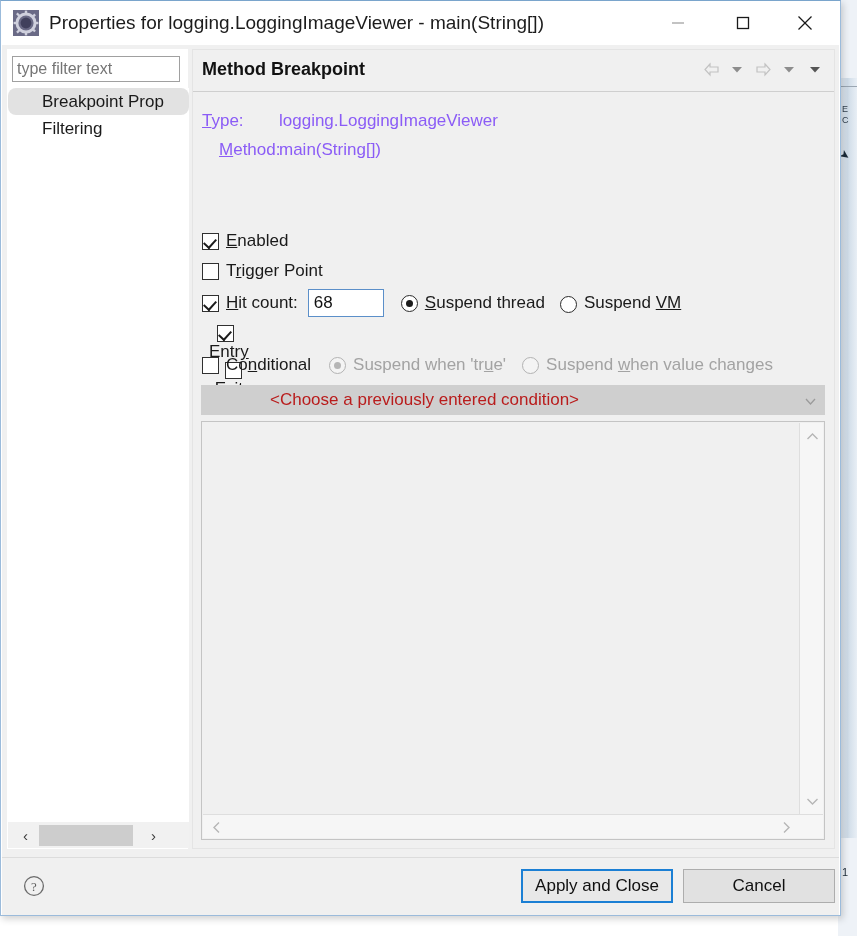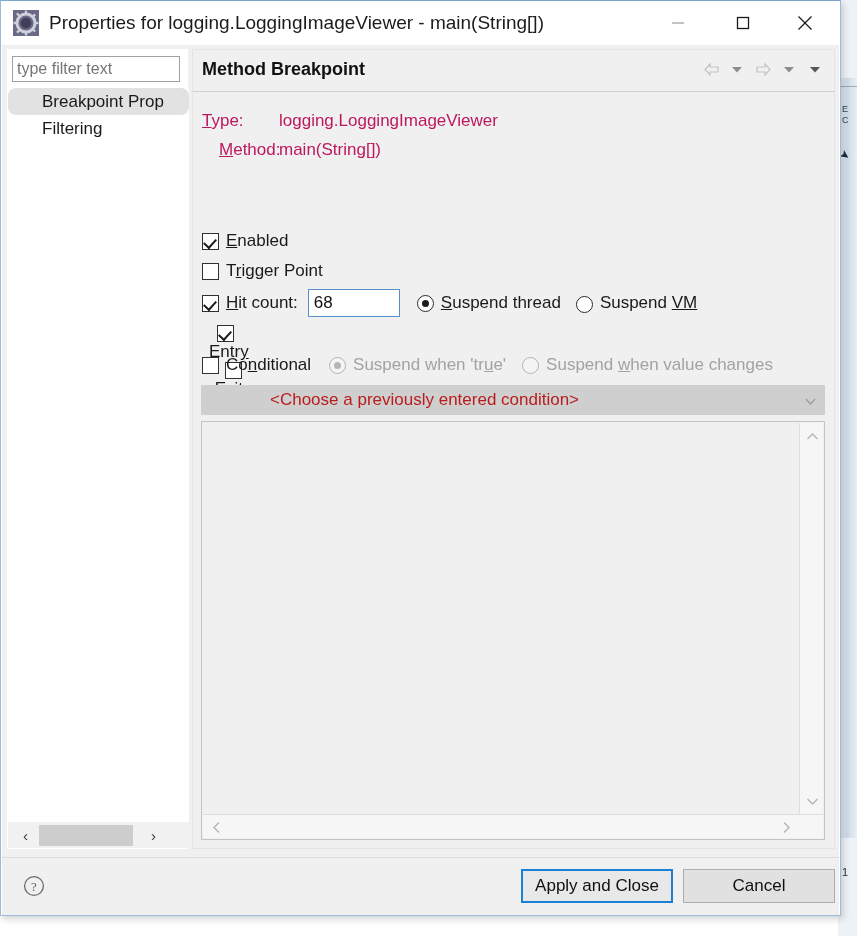--- a/index.html
+++ b/index.html
@@ -134,21 +134,21 @@
   .nav-btn {
     width: 22px; height: 22px; display: flex;
     align-items: center; justify-content: center; cursor: default;
   }
 
   #page-content {
     position: absolute; left: 0; top: 43px; right: 0; bottom: 0;
     background: #f0f0f0;
   }
 
-  .row-label { font-size: 17px; color: #be185d; white-space: nowrap; }
+  .row-label { font-size: 17px; color: #8b5cf6; white-space: nowrap; }
   .mn { text-decoration: underline; }
 
   #info-type   { position: absolute; left: 9px;  top: 18px; }
   #info-type-v { position: absolute; left: 86px; top: 18px; }
   #info-method { position: absolute; left: 26px;  top: 47px; }
   #info-method-v{position: absolute; left: 86px; top: 47px; }
 
   
   .cb {
     display: inline-block; width: 17px; height: 17px;
@@ -178,21 +178,21 @@
   .ctl-row .lbl { font-size: 17px; color: #1a1a1a; margin-left: 7px; white-space: nowrap; }
   .ctl-row .lbl.dim { color: #a3a3a3; }
 
   #row-enabled    { left: 9px; top: 138px; }
   #row-trigger    { left: 9px; top: 168px; }
   #row-hit        { left: 9px; top: 196px; }
   #row-entry      { left: 9px; top: 232px; flex-direction: column; }
   #row-cond       { left: 9px; top: 262px; }
 
   #hit-input {
-    width: 92px; height: 28px; margin-left: 10px;
+    width: 76px; height: 28px; margin-left: 10px;
     border: 1px solid #5b8fc9; background: #ffffff;
     font-family: "Liberation Sans", sans-serif; font-size: 17px;
     color: #111111; padding: 0 5px; outline: none;
   }
 
   #cond-combo {
     position: absolute; left: 8px; top: 292px; right: 9px; height: 30px;
     background: #cfcfcf; border: 1px solid #cfcfcf;
     display: flex; align-items: center;
   }

